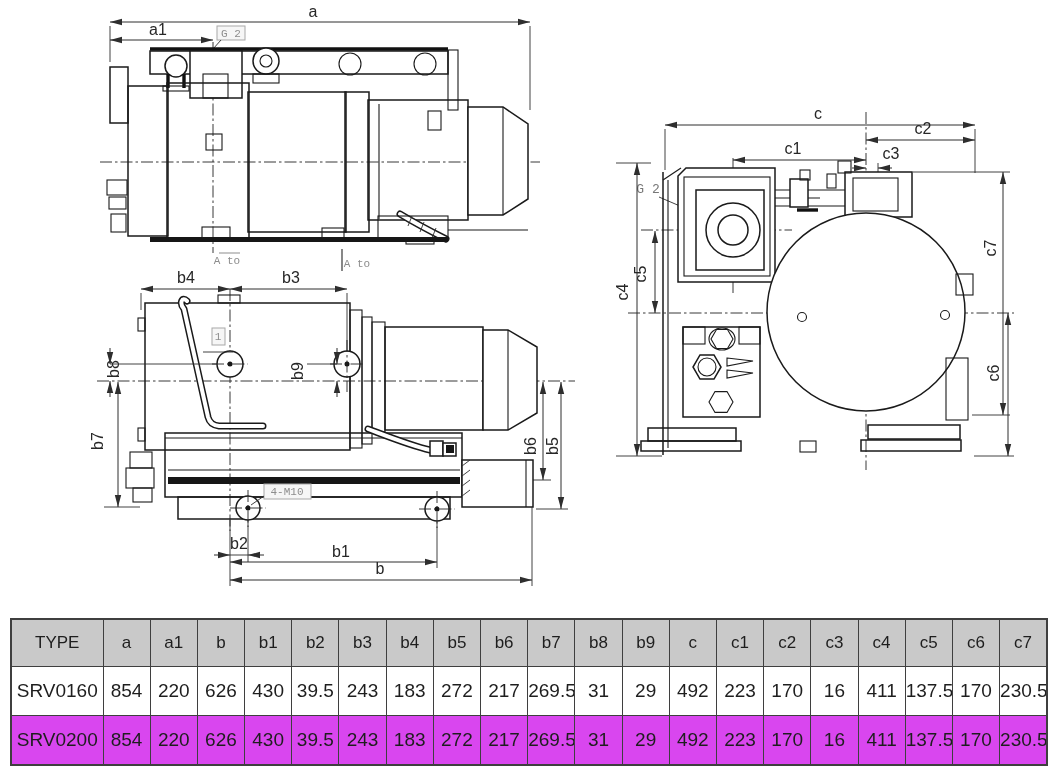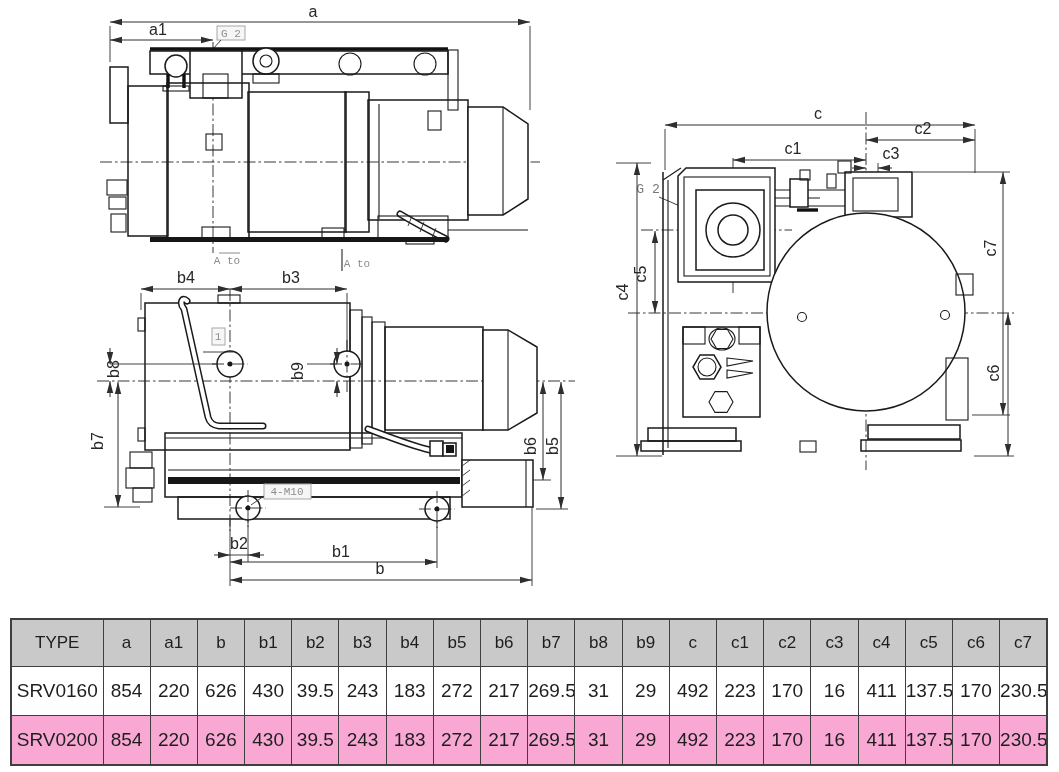--- a/index.html
+++ b/index.html
@@ -21,21 +21,21 @@
   .gt  {font:11px "Liberation Mono",monospace;fill:#8d8d8d;text-anchor:middle;}
   .gtl {font:13px "Liberation Mono",monospace;fill:#777;text-anchor:middle;}
   .lb  {fill:#f6f6f6;stroke:#a8a8a8;stroke-width:1;}
   
   .dim-table{position:absolute;left:10px;top:618px;width:1038px;border-collapse:collapse;
              table-layout:fixed;background:#fff;border:2px solid #3f3f3f;}
   .dim-table th,.dim-table td{border:1px solid #3f3f3f;text-align:center;padding:0;
              color:#1e1e1e;overflow:hidden;white-space:nowrap;}
   .dim-table th{background:#c9c9c9;font-weight:normal;font-size:17px;height:46px;}
   .dim-table td{font-size:19px;height:48px;}
-  .dim-table tr.alt td{background:#f9a8d4;}
+  .dim-table tr.alt td{background:#d946ef;}
 </style>
 </head>
 <body>
 
 <div class="screen">
 
 <svg width="1059" height="610" viewBox="0 0 1059 610">
   <defs>
     <marker id="arw" viewBox="0 0 12 8" refX="12" refY="4" markerWidth="12" markerHeight="8" markerUnits="userSpaceOnUse" orient="auto-start-reverse">
       <path d="M12,4 L0,0.8 L0,7.2 Z" fill="#2e2e2e"></path>

